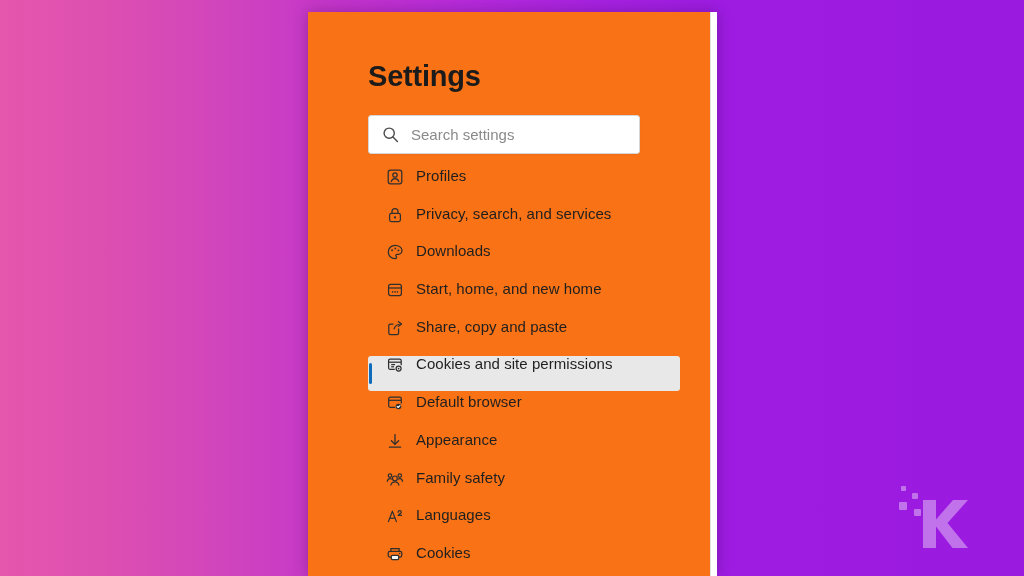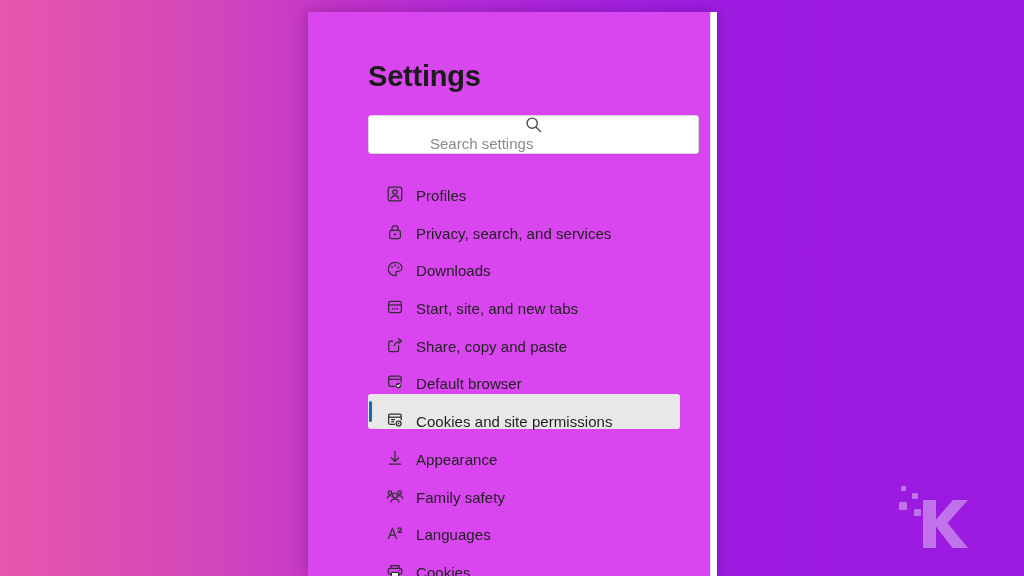--- a/index.html
+++ b/index.html
@@ -30,21 +30,21 @@
     width:78px; height:72px;
     opacity:.62;
   }
   #watermark svg { width:100%; height:100%; display:block; }
 
   
   #panel {
     position:absolute;
     left:308px; top:12px;
     width:409px; height:564px;
-    background:#d946ef;
+    background:#f97316;
     box-shadow: 0 0 14px rgba(40,0,60,.30);
     overflow:hidden;
   }
   
   #panel-divider {
     position:absolute; right:0; top:0; bottom:0;
     width:7px;
     background:#ffffff;
     border-left:1px solid #e2e2e2;
   }
@@ -58,27 +58,26 @@
     font-weight:600;
     letter-spacing:-.2px;
     color:#1b1b1b;
     line-height:1;
   }
 
   
   #search-box {
     position:absolute;
     left:60px; top:103px;
-    width:331px; height:39px;
+    width:272px; height:39px;
     background:#ffffff;
     border:1px solid #d6d6d6;
     border-radius:3px;
     display:flex; align-items:center;
     box-shadow:0 1px 1px rgba(0,0,0,.045);
-    flex-direction:column;
   }
   #search-box .s-icon {
     width:42px; display:flex; align-items:center; justify-content:center;
     color:#4a4a4a;
   }
   #search-input {
     flex:1; border:none; outline:none; background:transparent;
     font-family:"Liberation Sans", sans-serif;
     font-size:15px; color:#333;
     padding:0 8px 0 0;
@@ -86,21 +85,21 @@
   #search-input::placeholder { color:#8a8a8a; }
 
   
   #nav-list {
     position:absolute;
     left:60px; top:156px;
     width:312px;
   }
   .nav-item {
     position:relative;
-    display:flex; align-items:flex-end;
+    display:flex; align-items:flex-start;
     height:35px;
     margin-bottom:2.7px;
     border-radius:3px;
     padding-left:18px;
     cursor:default;
   }
   .nav-item .accent {
     position:absolute; left:1px; top:7px;
     width:3px; height:21px;
     border-radius:2px;
@@ -198,61 +197,61 @@
         <span class="accent"></span>
         <span class="ico">
           <svg width="18" height="18" viewBox="0 0 18 18" fill="none" stroke="currentColor" stroke-width="1.25">
             <rect x="2.6" y="3.4" width="12.8" height="11.2" rx="2"></rect>
             <line x1="2.6" y1="7" x2="15.4" y2="7"></line>
             <circle cx="6.6" cy="10.9" r=".8" fill="currentColor" stroke="none"></circle>
             <circle cx="9" cy="10.9" r=".8" fill="currentColor" stroke="none"></circle>
             <circle cx="11.4" cy="10.9" r=".8" fill="currentColor" stroke="none"></circle>
           </svg>
         </span>
-        <span class="nav-label">Start, site, and new tabs</span>
+        <span class="nav-label">Start, home, and new home</span>
       </div>
 
       <div class="nav-item">
         <span class="accent"></span>
         <span class="ico">
           <svg width="18" height="18" viewBox="0 0 18 18" fill="none" stroke="currentColor" stroke-width="1.25">
             <path d="M12.6 9.6v4.3a1.6 1.6 0 0 1-1.6 1.6H4.4a1.6 1.6 0 0 1-1.6-1.6V6.6A1.6 1.6 0 0 1 4.4 5h3"></path>
             <path d="M8.2 9.9c.8-3.3 3.2-4.8 6.6-4.9" stroke-linecap="round"></path>
             <path d="M11.9 2.3 15.6 5l-3.7 2.7" stroke-linejoin="round"></path>
           </svg>
         </span>
         <span class="nav-label">Share, copy and paste</span>
-      </div>
-
-      <div class="nav-item">
-        <span class="accent"></span>
-        <span class="ico">
-          <svg width="18" height="18" viewBox="0 0 18 18" fill="none" stroke="currentColor" stroke-width="1.25">
-            <path d="M15.3 9.4V4.7a1.6 1.6 0 0 0-1.6-1.6H4.3a1.6 1.6 0 0 0-1.6 1.6v7.1a1.6 1.6 0 0 0 1.6 1.6h4.8"></path>
-            <line x1="2.7" y1="6.3" x2="15.3" y2="6.3"></line>
-            <circle cx="12.5" cy="12.5" r="2.8" fill="currentColor" stroke="none"></circle>
-            <path d="M11.2 12.5l1 1 1.8-1.9" stroke="#f4f4f4" stroke-width="1.1" stroke-linecap="round" stroke-linejoin="round" fill="none"></path>
-          </svg>
-        </span>
-        <span class="nav-label">Default browser</span>
       </div>
 
       <div class="nav-item selected">
         <span class="accent"></span>
         <span class="ico">
           <svg width="18" height="18" viewBox="0 0 18 18" fill="none" stroke="currentColor" stroke-width="1.25">
             <path d="M15.2 9.2V4.6a1.6 1.6 0 0 0-1.6-1.6H4.2a1.6 1.6 0 0 0-1.6 1.6v7.2a1.6 1.6 0 0 0 1.6 1.6h4.6"></path>
             <line x1="2.6" y1="6.2" x2="15.2" y2="6.2"></line>
             <line x1="5.2" y1="8.6" x2="9" y2="8.6"></line>
             <line x1="5.2" y1="10.8" x2="8" y2="10.8"></line>
             <circle cx="12.6" cy="12.6" r="2.5"></circle>
             <circle cx="12.6" cy="12.6" r=".85" fill="currentColor" stroke="none"></circle>
           </svg>
         </span>
         <span class="nav-label">Cookies and site permissions</span>
+      </div>
+
+      <div class="nav-item">
+        <span class="accent"></span>
+        <span class="ico">
+          <svg width="18" height="18" viewBox="0 0 18 18" fill="none" stroke="currentColor" stroke-width="1.25">
+            <path d="M15.3 9.4V4.7a1.6 1.6 0 0 0-1.6-1.6H4.3a1.6 1.6 0 0 0-1.6 1.6v7.1a1.6 1.6 0 0 0 1.6 1.6h4.8"></path>
+            <line x1="2.7" y1="6.3" x2="15.3" y2="6.3"></line>
+            <circle cx="12.5" cy="12.5" r="2.8" fill="currentColor" stroke="none"></circle>
+            <path d="M11.2 12.5l1 1 1.8-1.9" stroke="#f4f4f4" stroke-width="1.1" stroke-linecap="round" stroke-linejoin="round" fill="none"></path>
+          </svg>
+        </span>
+        <span class="nav-label">Default browser</span>
       </div>
 
       <div class="nav-item">
         <span class="accent"></span>
         <span class="ico">
           <svg width="18" height="18" viewBox="0 0 18 18" fill="none" stroke="currentColor" stroke-width="1.3" stroke-linecap="round" stroke-linejoin="round">
             <line x1="9" y1="2.6" x2="9" y2="12.2"></line>
             <path d="M5.4 8.8 9 12.4l3.6-3.6"></path>
             <line x1="3.4" y1="15.2" x2="14.6" y2="15.2"></line>
           </svg>

